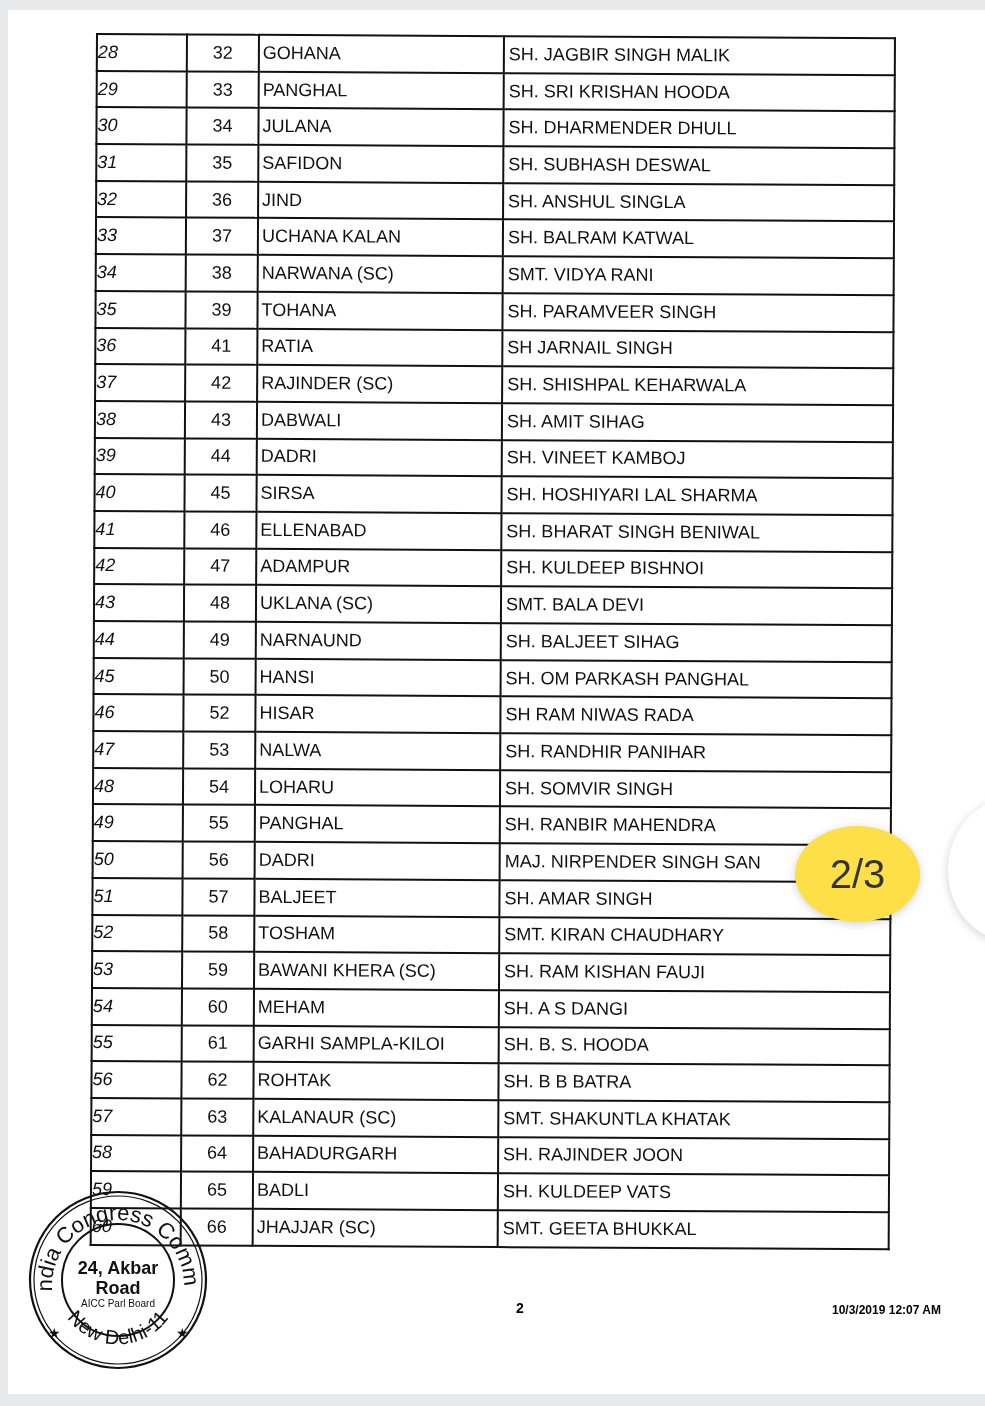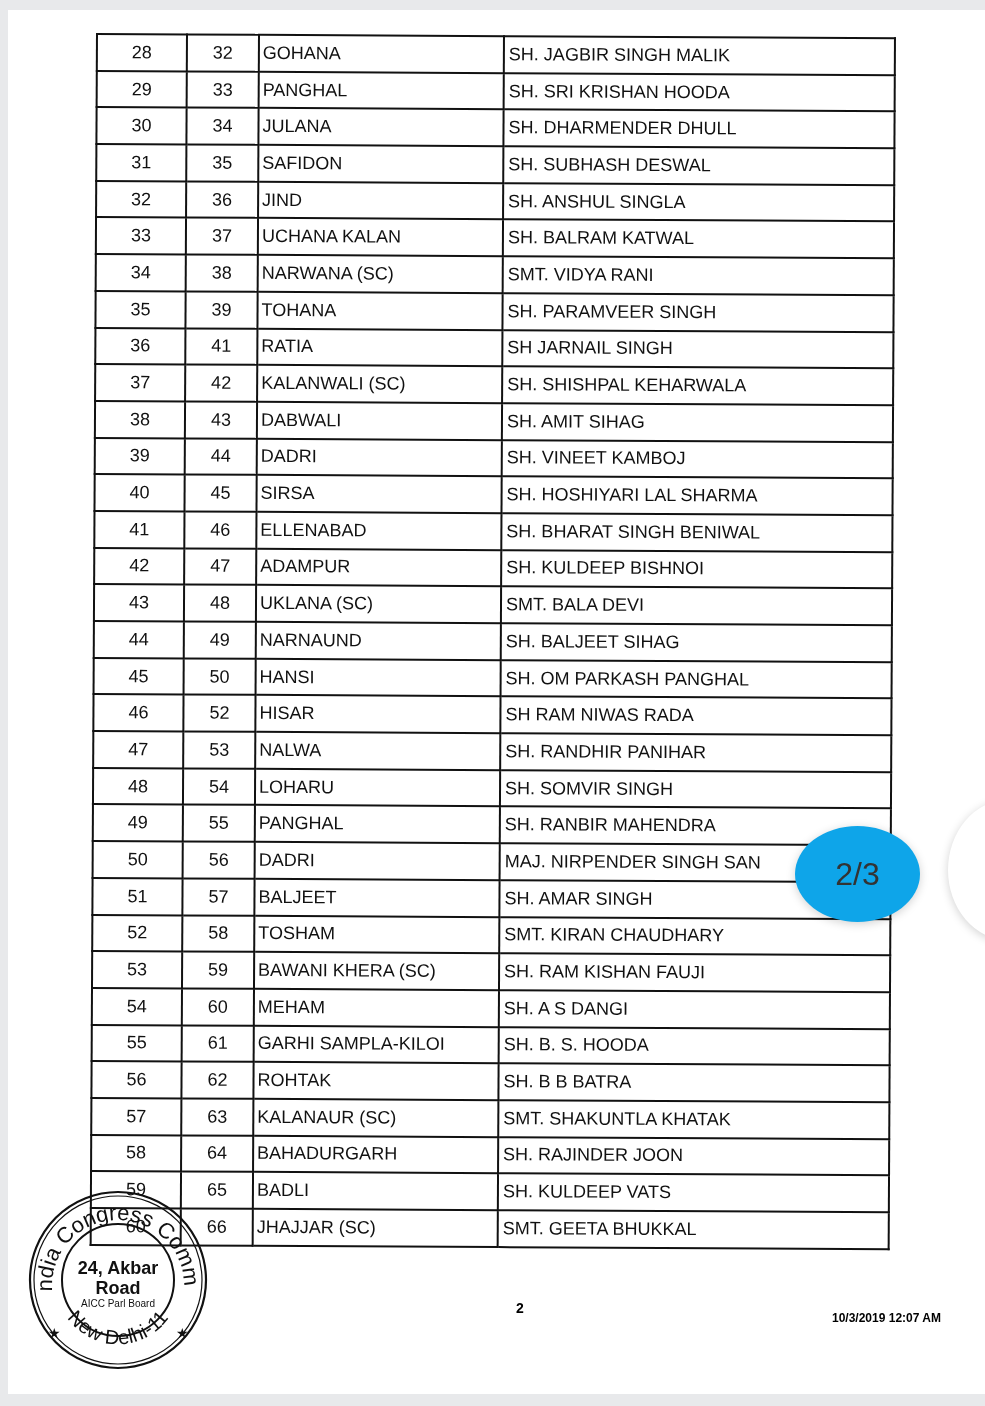--- a/index.html
+++ b/index.html
@@ -11,31 +11,31 @@
     position:absolute; left:8px; top:10px; width:977px; height:1384px; background:#ffffff;
   }
   table.cand {
     position:absolute; left:96px; top:33px; width:800px; border-collapse:collapse;
     transform:rotate(0.3deg); transform-origin:top left;
   }
   table.cand td {
     border:2px solid #111; height:34.7px; padding:0; font-size:18px; color:#111;
     vertical-align:middle;
   }
-  td.sno { width:88px; text-align:center; font-size:16px; }
+  td.sno { width:88px; font-size:16px;font-style:italic; }
   td.acno { width:70px; text-align:center; }
   td.ac { width:240px; padding-left:3px !important;margin-top:20px; }
   td.cand-name { padding-left:4px !important; }
   .pg-num { position:absolute; left:516px; top:1300px; font-weight:bold; font-size:14px; }
-  .date { position:absolute; left:832px; top:1303px; font-weight:bold; font-size:12px;margin-top:8px; }
+  .date { position:absolute; left:832px; top:1303px; font-weight:bold; font-size:12px; }
   .stamp { position:absolute; left:26px; top:1188px; width:184px; height:184px; }
   .page-indicator {
     position:absolute; left:795px; top:826px; width:125px; height:96px; border-radius:50%;
-    background:#0ea5e9; box-shadow:0 2px 10px rgba(0,0,0,0.18); display:flex; align-items:center;
-    justify-content:center; font-size:32px; color:#333;
+    background:#fde047; box-shadow:0 2px 10px rgba(0,0,0,0.18); display:flex; align-items:center;
+    justify-content:center; font-size:40px; color:#333;
   }
   .side-btn {
     position:absolute; left:948px; top:800px; width:120px; height:140px; border-radius:50%;
     background:#fff; box-shadow:0 2px 10px rgba(0,0,0,0.18);
   }
 </style>
 </head>
 <body>
 
 <div class="page"></div>
@@ -92,21 +92,21 @@
       </tr>
       <tr>
         <td class="sno">36</td>
         <td class="acno">41</td>
         <td class="ac">RATIA</td>
         <td class="cand-name">SH JARNAIL SINGH</td>
       </tr>
       <tr>
         <td class="sno">37</td>
         <td class="acno">42</td>
-        <td class="ac">KALANWALI (SC)</td>
+        <td class="ac">RAJINDER (SC)</td>
         <td class="cand-name">SH. SHISHPAL KEHARWALA</td>
       </tr>
       <tr>
         <td class="sno">38</td>
         <td class="acno">43</td>
         <td class="ac">DABWALI</td>
         <td class="cand-name">SH. AMIT SIHAG</td>
       </tr>
       <tr>
         <td class="sno">39</td>

